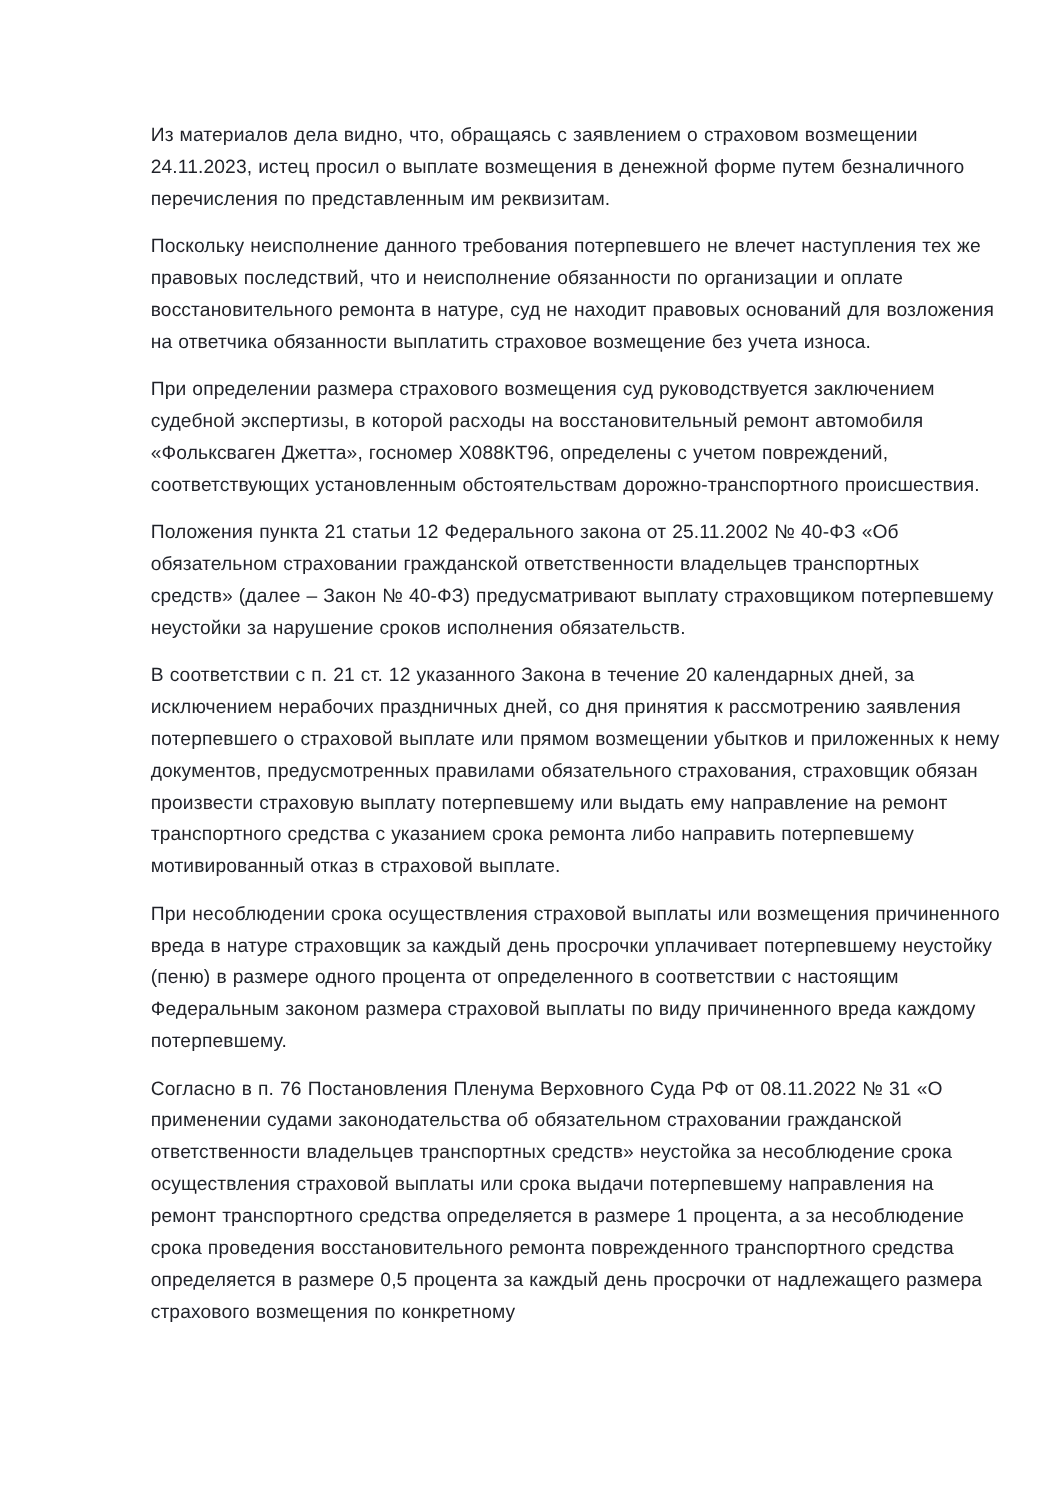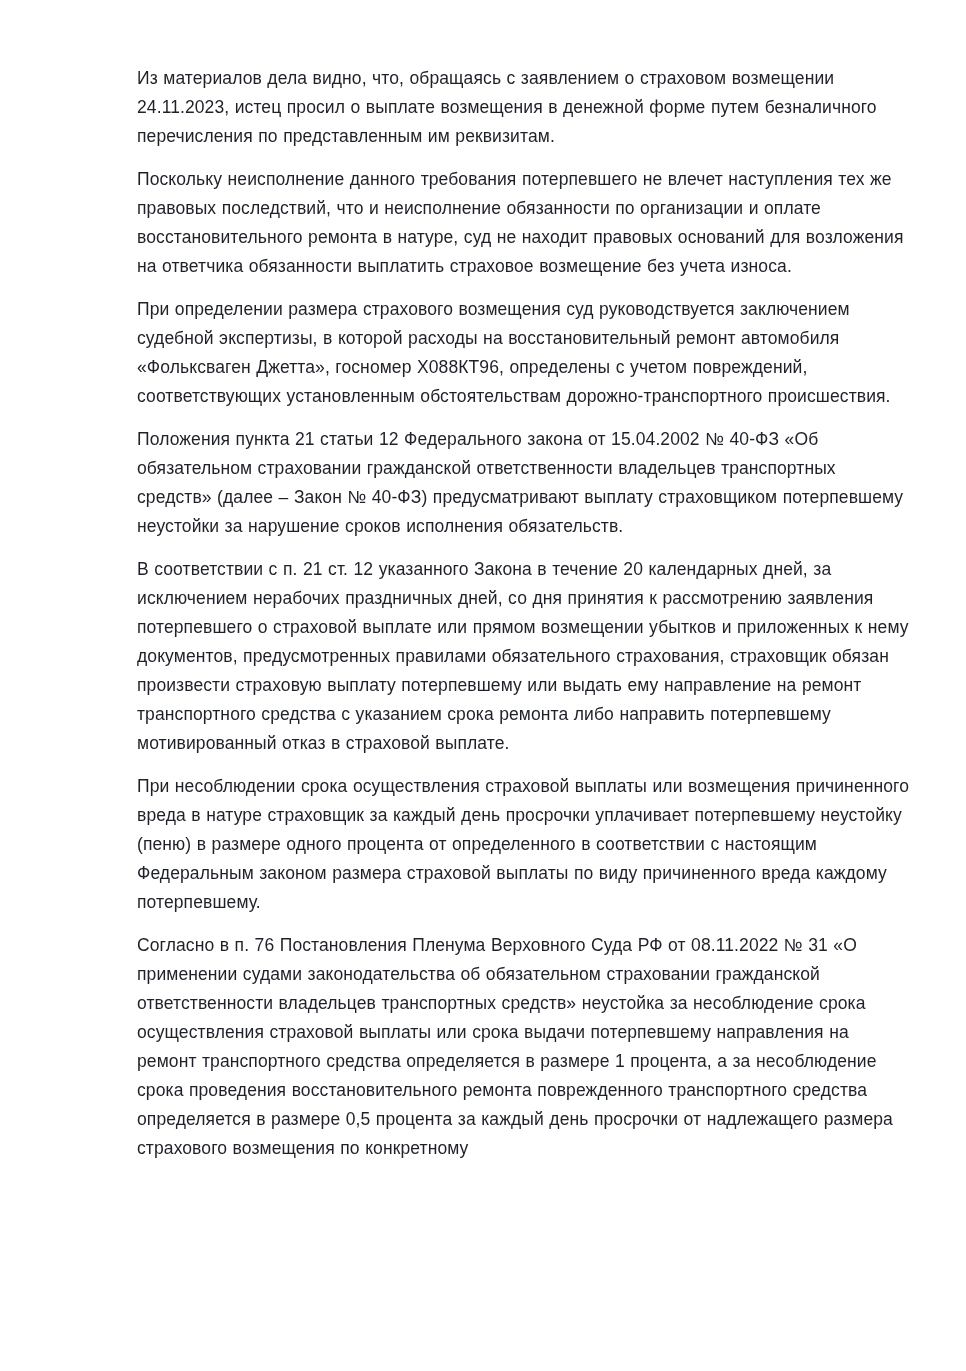--- a/index.html
+++ b/index.html
@@ -14,21 +14,21 @@
     font-family: "Liberation Sans", "DejaVu Sans", sans-serif;
   }
   .page {
     box-sizing: border-box;
     width: 966px;
     height: 1371px;
     background: #ffffff;
   }
   .content {
     box-sizing: border-box;
-    padding-top: 64px;
+    padding-top: 108px;
     margin-left: 137px;
     width: 776px;
   }
   .content p {
     margin: 0 0 14px 0;
     font-size: 17.5px;
     line-height: 29px;
     font-weight: 400;
     color: #1f2128;
     text-align: left;
@@ -37,18 +37,18 @@
   }
 </style>
 </head>
 <body>
 
 <div class="page">
   <div class="content">
     <p>Из материалов дела видно, что, обращаясь с заявлением о страховом возмещении 24.11.2023, истец просил о выплате возмещения в денежной форме путем безналичного перечисления по представленным им реквизитам.</p>
     <p>Поскольку неисполнение данного требования потерпевшего не влечет наступления тех же правовых последствий, что и неисполнение обязанности по организации и оплате восстановительного ремонта в натуре, суд не находит правовых оснований для возложения на ответчика обязанности выплатить страховое возмещение без учета износа.</p>
     <p>При определении размера страхового возмещения суд руководствуется заключением судебной экспертизы, в которой расходы на восстановительный ремонт автомобиля «Фольксваген Джетта», госномер Х088КТ96, определены с учетом повреждений, соответствующих установленным обстоятельствам дорожно-транспортного происшествия.</p>
-    <p>Положения пункта 21 статьи 12 Федерального закона от 15.04.2002 № 40-ФЗ «Об обязательном страховании гражданской ответственности владельцев транспортных средств» (далее – Закон № 40-ФЗ) предусматривают выплату страховщиком потерпевшему неустойки за нарушение сроков исполнения обязательств.</p>
+    <p>Положения пункта 21 статьи 12 Федерального закона от 25.11.2002 № 40-ФЗ «Об обязательном страховании гражданской ответственности владельцев транспортных средств» (далее – Закон № 40-ФЗ) предусматривают выплату страховщиком потерпевшему неустойки за нарушение сроков исполнения обязательств.</p>
     <p>В соответствии с п. 21 ст. 12 указанного Закона в течение 20 календарных дней, за исключением нерабочих праздничных дней, со дня принятия к рассмотрению заявления потерпевшего о страховой выплате или прямом возмещении убытков и приложенных к нему документов, предусмотренных правилами обязательного страхования, страховщик обязан произвести страховую выплату потерпевшему или выдать ему направление на ремонт транспортного средства с указанием срока ремонта либо направить потерпевшему мотивированный отказ в страховой выплате.</p>
     <p>При несоблюдении срока осуществления страховой выплаты или возмещения причиненного вреда в натуре страховщик за каждый день просрочки уплачивает потерпевшему неустойку (пеню) в размере одного процента от определенного в соответствии с настоящим Федеральным законом размера страховой выплаты по виду причиненного вреда каждому потерпевшему.</p>
     <p>Согласно в п. 76 Постановления Пленума Верховного Суда РФ от 08.11.2022 № 31 «О применении судами законодательства об обязательном страховании гражданской ответственности владельцев транспортных средств» неустойка за несоблюдение срока осуществления страховой выплаты или срока выдачи потерпевшему направления на ремонт транспортного средства определяется в размере 1 процента, а за несоблюдение срока проведения восстановительного ремонта поврежденного транспортного средства определяется в размере 0,5 процента за каждый день просрочки от надлежащего размера страхового возмещения по конкретному</p>
   </div>
 </div>
 
 </body></html>

